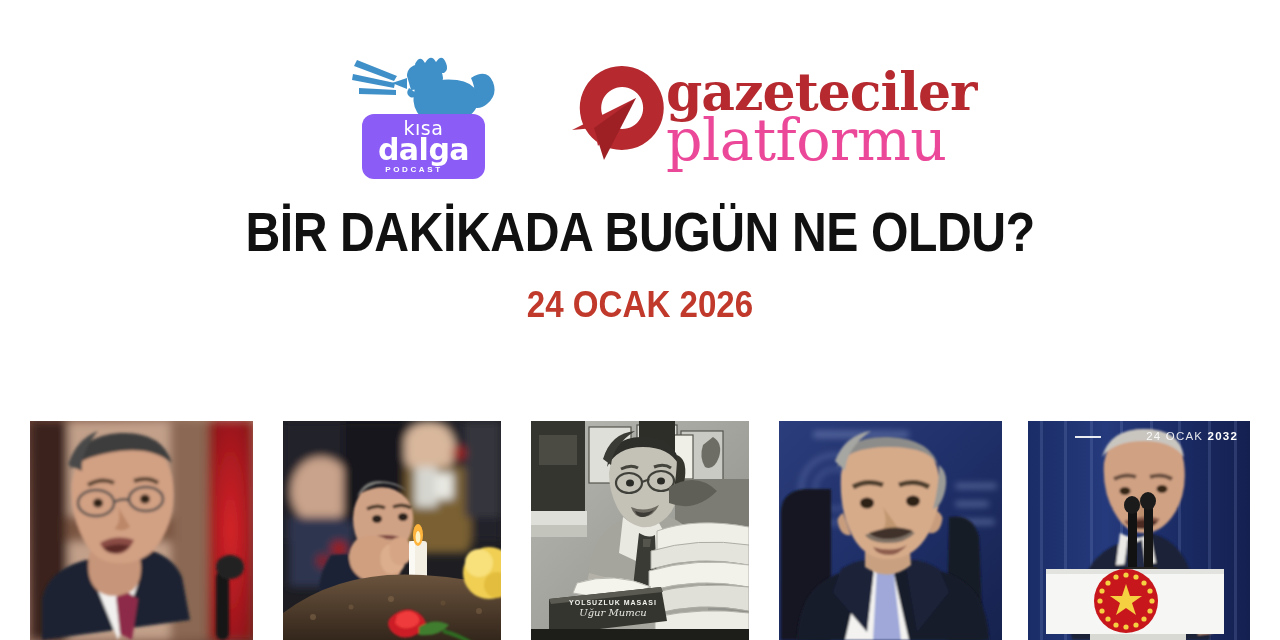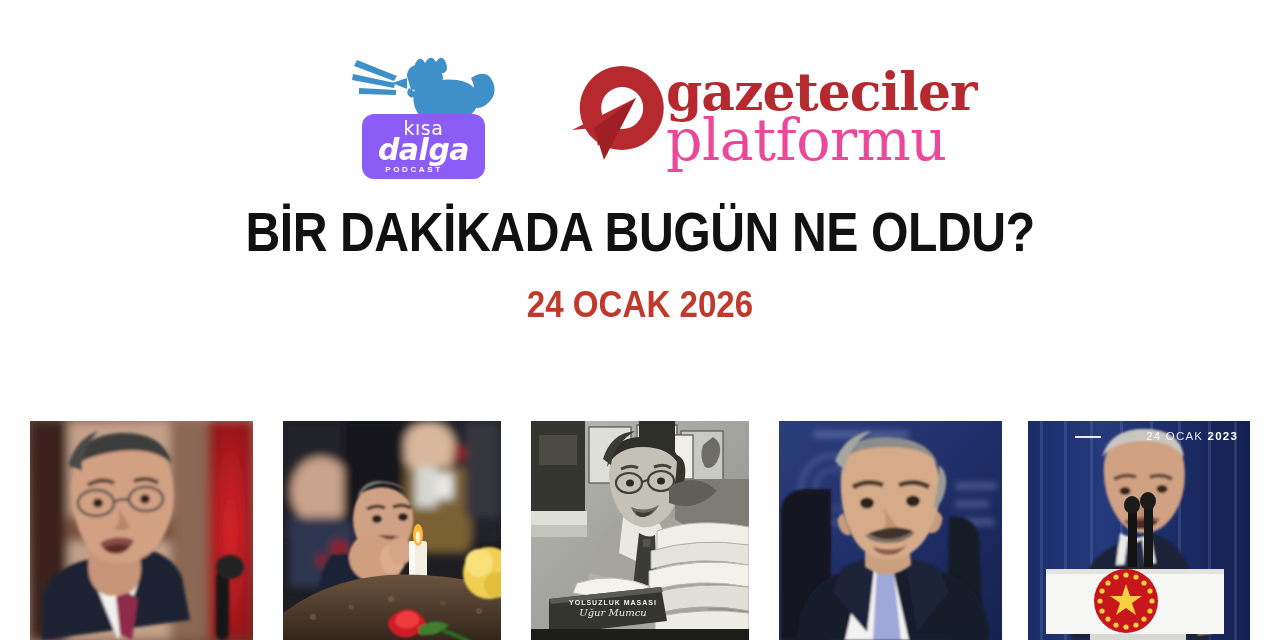--- a/index.html
+++ b/index.html
@@ -66,21 +66,20 @@
     top: 20px;
     left: 0;
     width: 123px;
     text-align: center;
     color: #ffffff;
     font-size: 30px;
     font-weight: 700;
     letter-spacing: -0.5px;
     line-height: 32px;
     font-family: "DejaVu Sans", sans-serif;
-    font-style: italic;
   }
   .kd-podcast {
     position: absolute;
     top: 51px;
     left: 0;
     width: 104px;
     text-align: center;
     color: #ffffff;
     font-size: 8px;
     font-weight: 700;
@@ -621,17 +620,17 @@
             <circle cx="-24" cy="10" r="2.6"></circle>
           <circle cx="-26" cy="0" r="2.6"></circle>
             <circle cx="-24" cy="-10" r="2.6"></circle>
           <circle cx="-18" cy="-18" r="2.6"></circle>
             <circle cx="-10" cy="-24" r="2.6"></circle>
         </g>
         <path d="M0,-17 L4,-5 L16,-5 L6,2 L10,14 L0,7 L-10,14 L-6,2 L-16,-5 L-4,-5 Z" fill="#f5d142"></path>
       </g>
     </svg>
     <div class="ov-date">
-      <span class="dash"></span><span class="lite">24 OCAK</span> <span class="bold">2023</span>
+      <span class="dash"></span><span class="lite">24 OCAK</span> <span class="bold">2032</span>
     </div>
   </div>
 
 </div>
 
 </body></html>

